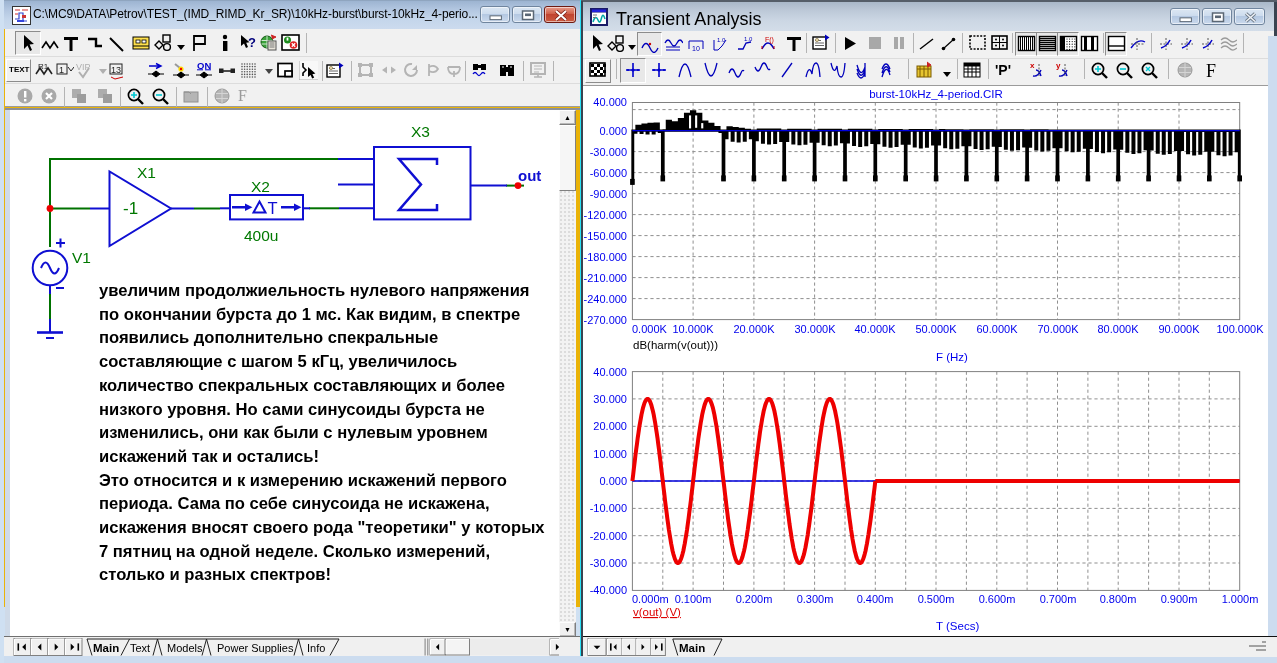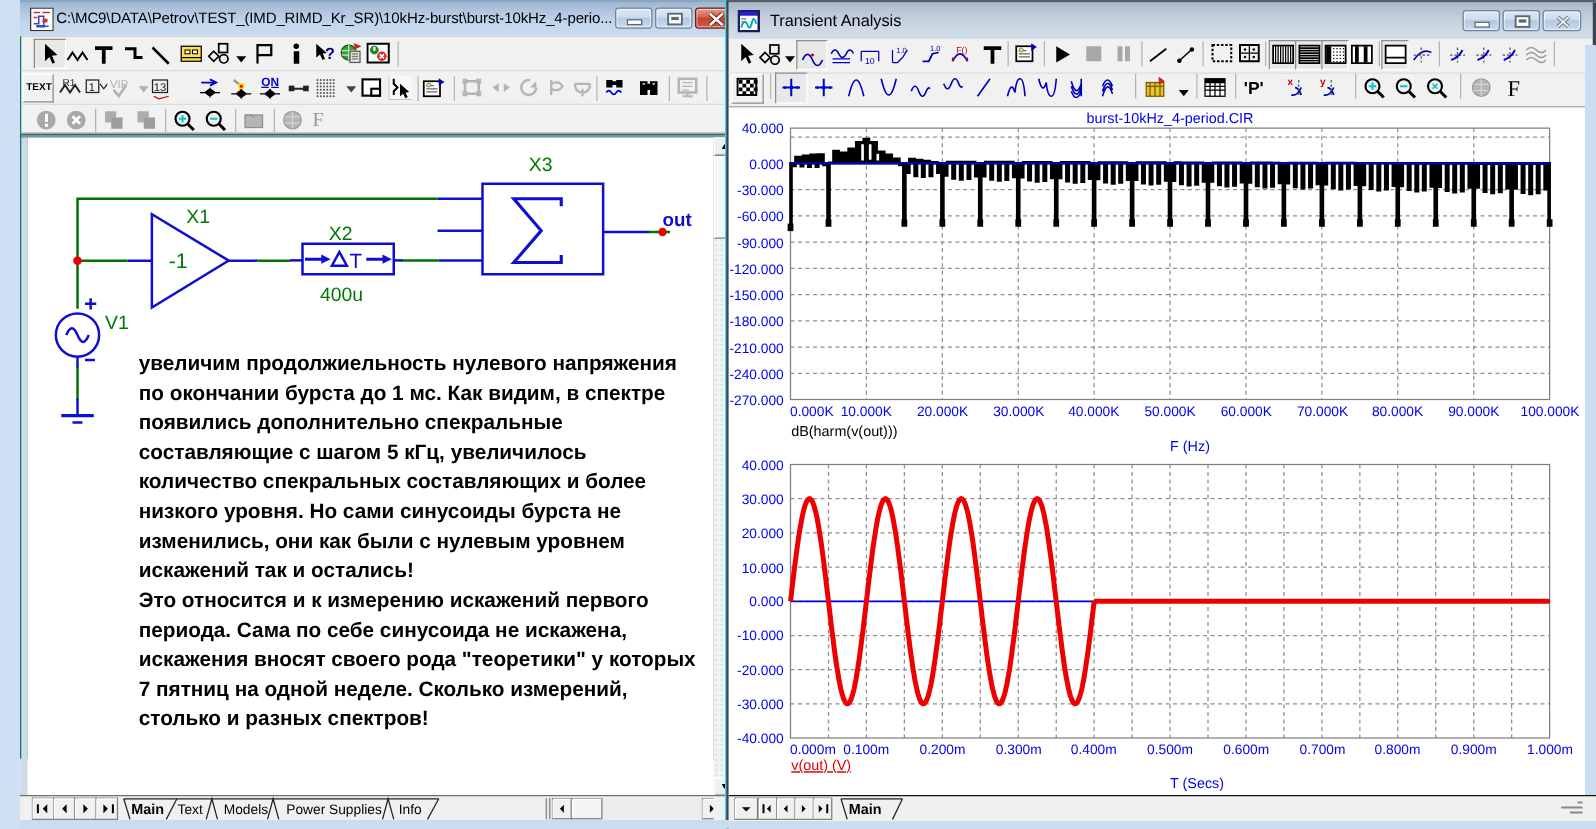--- a/index.html
+++ b/index.html
@@ -1,18 +1,18 @@
 <!DOCTYPE html>
 <html><head><meta charset="utf-8"><style>
 *{margin:0;padding:0;box-sizing:border-box}
 body{width:1277px;height:663px;position:relative;overflow:hidden;background:#cfe0f2;font-family:"Liberation Sans",sans-serif}
 .abs{position:absolute}
 </style></head><body>
 
-<div class="abs" style="left:16px;top:0;width:580px;height:607px;background:#0f766e">
+<div class="abs" style="left:4px;top:0;width:580px;height:607px;background:#eab308">
  <div class="abs" style="left:0;top:0;width:580px;height:1px;background:#8fa5bf"></div>
  <div class="abs" style="left:0;top:1px;width:580px;height:28px;background:linear-gradient(#9db4d1 0%,#b2c6e0 30%,#c4d6eb 65%,#ccdbee 100%)"></div>
  <div class="abs" style="left:8px;top:6px"><svg width="19" height="19">
         <rect x="0" y="0" width="19" height="19" fill="#333"></rect>
         <rect x="1" y="1" width="17" height="17" fill="#fff"></rect>
         <path d="M3,13 h4 v-6 h4 v8 h4" stroke="#3344cc" fill="none" stroke-width="1.2"></path>
         <path d="M3,4 h5 M10,4 h6 M3,8 h3" stroke="#d03030" stroke-width="1.2"></path>
         <rect x="10" y="9" width="4" height="3" fill="#cc3333"></rect>
         <rect x="5" y="14" width="7" height="2" fill="#3344dd"></rect>
       </svg></div>
@@ -398,21 +398,21 @@
  <div class="abs" style="left:1px;top:1px;width:2px;height:662px;background:#3a4450"></div>
  <div class="abs" style="left:694px;top:2px;width:3px;height:34px;background:#3a4450"></div>
  <div class="abs" style="left:3px;top:2px;width:691px;height:29px;background:linear-gradient(#a9b8c9 0%,#bdc9d8 30%,#ccd7e4 65%,#d3dde9 100%)"></div>
  <div class="abs" style="left:10px;top:8px"><svg width="18" height="18">
         <rect x="0" y="0" width="18" height="18" fill="#1a1a66"></rect>
         <rect x="2" y="4.5" width="14" height="11.5" fill="#fff"></rect>
         <rect x="2" y="1.5" width="14" height="2.6" fill="#2222dd"></rect>
         <path d="M3,14 q2.5,-8 5,-2 q2,5 3.5,-2 q1.5,-6 3.5,1" stroke="#00a8a8" fill="none" stroke-width="1.5"></path>
         <path d="M3,7 h4 M3,9.5 h3" stroke="#777"></path>
       </svg></div>
- <div class="abs" style="left:36px;top:9px;font-size:13px;color:#000">Transient Analysis</div>
+ <div class="abs" style="left:36px;top:9px;font-size:18px;color:#000">Transient Analysis</div>
  <div style="position:absolute;left:590px;top:8px;width:30px;height:17px;background:linear-gradient(#dce7f3 0%,#cddcee 45%,#b4c8e2 50%,#cad9ec 100%);border:1px solid #70859e;border-radius:3px;box-shadow:inset 0 0 0 1px rgba(255,255,255,.55)"><svg width="30" height="17">
         <rect x="9.0" y="8.84" width="11.4" height="3.8" fill="#fff" stroke="#5b6774" stroke-width="1"></rect>
       </svg></div>
     <div style="position:absolute;left:622px;top:8px;width:30px;height:17px;background:linear-gradient(#dce7f3 0%,#cddcee 45%,#b4c8e2 50%,#cad9ec 100%);border:1px solid #70859e;border-radius:3px;box-shadow:inset 0 0 0 1px rgba(255,255,255,.55)"><svg width="30" height="17">
         <rect x="9.5" y="4.0" width="11" height="8.5" fill="#fff" stroke="#5b6774" stroke-width="1.5"></rect>
         <rect x="12.0" y="6.5" width="6" height="2.6" fill="#5b6774"></rect>
       </svg></div>
     <div style="position:absolute;left:654px;top:8px;width:31px;height:17px;background:linear-gradient(#dce7f3 0%,#cddcee 45%,#b4c8e2 50%,#cad9ec 100%);border:1px solid #70859e;border-radius:3px;box-shadow:inset 0 0 0 1px rgba(255,255,255,.55)"><svg width="31" height="17">
         <path d="M11.0,4.5 L20.0,12.5 M20.0,4.5 L11.0,12.5" stroke="#6d7a88" stroke-width="3.2"></path>
         <path d="M11.0,4.5 L20.0,12.5 M20.0,4.5 L11.0,12.5" stroke="#eef2f7" stroke-width="1.5"></path>

